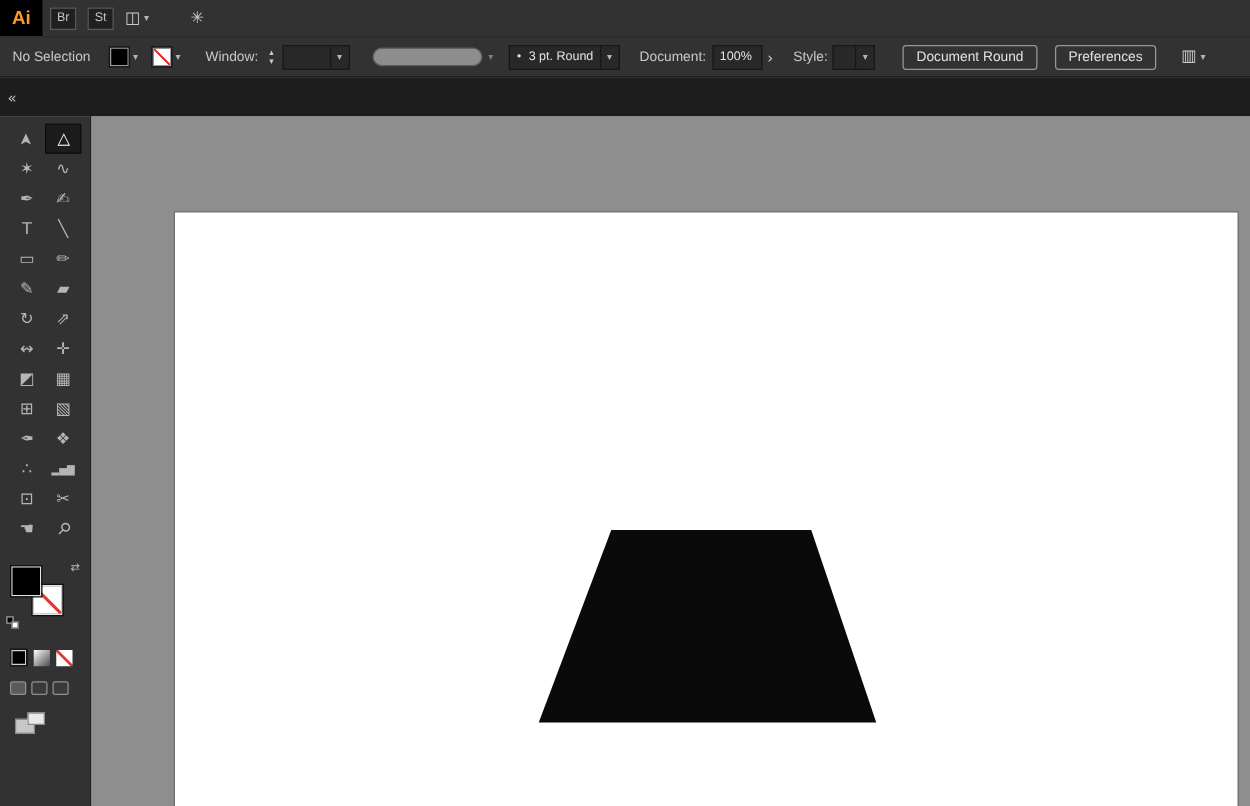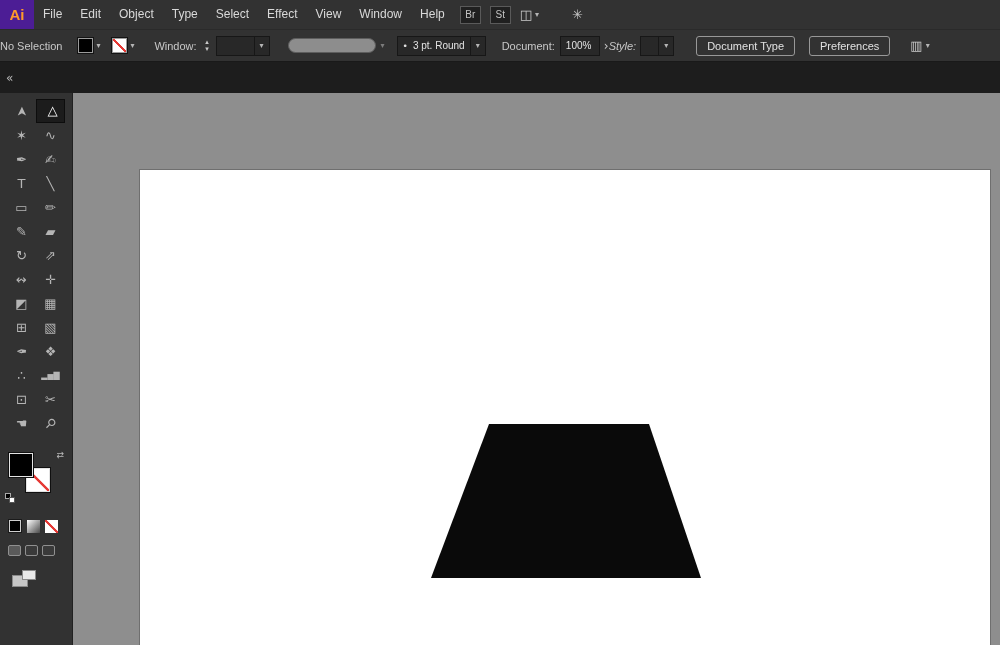--- a/index.html
+++ b/index.html
@@ -11,42 +11,42 @@
     -webkit-font-smoothing:antialiased;
   }
   .icon { font-family:"DejaVu Sans", sans-serif; }
 
   
   .menubar {
     position:absolute; top:0; left:0; right:0; height:29px;
     background:#323232; display:flex; align-items:center;
   }
   .logo {
-    width:34px; height:29px; background:#4c1d95;
+    width:34px; height:29px; background:#000000;
     display:flex; align-items:center; justify-content:center;
     color:#ff9a2a; font-size:15px; font-weight:bold;
   }
   .menu-item { color:#d9d9d9; font-size:12px; padding:0 9px; line-height:29px; cursor:default; }
   .mb-right { display:flex; align-items:center; margin-left:6px; gap:9px; }
   .mb-box {
     width:21px; height:18px; background:#202020; border:1px solid #5a5a5a;
     color:#c4c4c4; font-size:10px; display:flex; align-items:center; justify-content:center;
   }
   .mb-group { display:flex; align-items:center; gap:3px; color:#c9c9c9; }
   .mb-glyph { font-size:13px; }
   .chev { font-size:8px; color:#b5b5b5; }
   .sync { font-size:13px; color:#c9c9c9; }
 
   
   .controlbar {
     position:absolute; top:29px; left:0; right:0; height:33px;
     background:#323232; border-top:1px solid #2a2a2a; border-bottom:1px solid #191919;
     display:flex; align-items:center;
   }
-  .cb-text { font-size:11px; color:#c8c8c8; }
+  .cb-text { font-size:11px; color:#c8c8c8; margin-left:10px; }
   .cb-label { font-size:11px; color:#c8c8c8; }
   .swatch-combo { display:flex; align-items:center; gap:3px; }
   .swatch { width:15px; height:15px; display:inline-block; border:1px solid #9b9b9b; outline:1px solid #141414; }
   .fill-black { background:#000; }
   .none-swatch {
     background:linear-gradient(to top right, #ffffff 44%, #e53935 46%, #e53935 54%, #ffffff 56%);
   }
   .stepper {
     width:13px; height:20px; display:flex; flex-direction:column; align-items:center; justify-content:center;
     line-height:7px; color:#c9c9c9; font-size:7px;
@@ -143,31 +143,20 @@
     position:absolute; left:67px; top:77px; width:850px; height:600px;
     background:#ffffff; box-shadow:0 0 0 1px #6f6f6f;
   }
   .shape-layer { position:absolute; left:0; top:0; width:927px; height:552px; }
 </style>
 </head>
 <body>
 
 <div class="menubar">
   <div class="logo">Ai</div>
-  <div id="menu-items" style="display:flex;">
-      <span class="menu-item">File</span>
-      <span class="menu-item">Edit</span>
-      <span class="menu-item">Object</span>
-      <span class="menu-item">Type</span>
-      <span class="menu-item">Select</span>
-      <span class="menu-item">Effect</span>
-      <span class="menu-item">View</span>
-      <span class="menu-item">Window</span>
-      <span class="menu-item">Help</span>
-    </div>
   <div class="mb-right">
     <div class="mb-box">Br</div>
     <div class="mb-box">St</div>
     <div class="mb-group">
       <span class="mb-glyph icon">◫</span>
       <span class="chev icon">▾</span>
     </div>
     <span class="sync icon" style="margin-left:24px;">✳</span>
   </div>
 </div>
@@ -209,28 +198,28 @@
         <span class="chev icon">▾</span>
       </span>
   </div>
 
   <span class="cb-label" style="margin-left:16px;">Document:</span>
   <div class="field" style="margin-left:5px;">
     <span class="field-value">100%</span>
   </div>
   <span class="submenu icon" style="margin-left:4px;">›</span>
 
-  <span class="cb-label" style="font-style:italic;">Style:</span>
+  <span class="cb-label" style="margin-left:16px;">Style:</span>
   <div class="field-combo" style="margin-left:4px; width:34px;">
     <span class="chev-seg" style="margin-left:auto; border-left:1px solid #171717;">
         <span class="chev icon">▾</span>
       </span>
   </div>
 
-  <button class="cb-btn" style="margin-left:22px;">Document Type</button>
+  <button class="cb-btn" style="margin-left:22px;">Document Round</button>
   <button class="cb-btn" style="margin-left:14px;">Preferences</button>
 
   <div class="align-group" style="margin-left:20px;">
     <span class="align-glyph icon">▥</span>
     <span class="chev icon">▾</span>
   </div>
 </div>
 
 <div class="tabbar">
   <div class="collapse">

